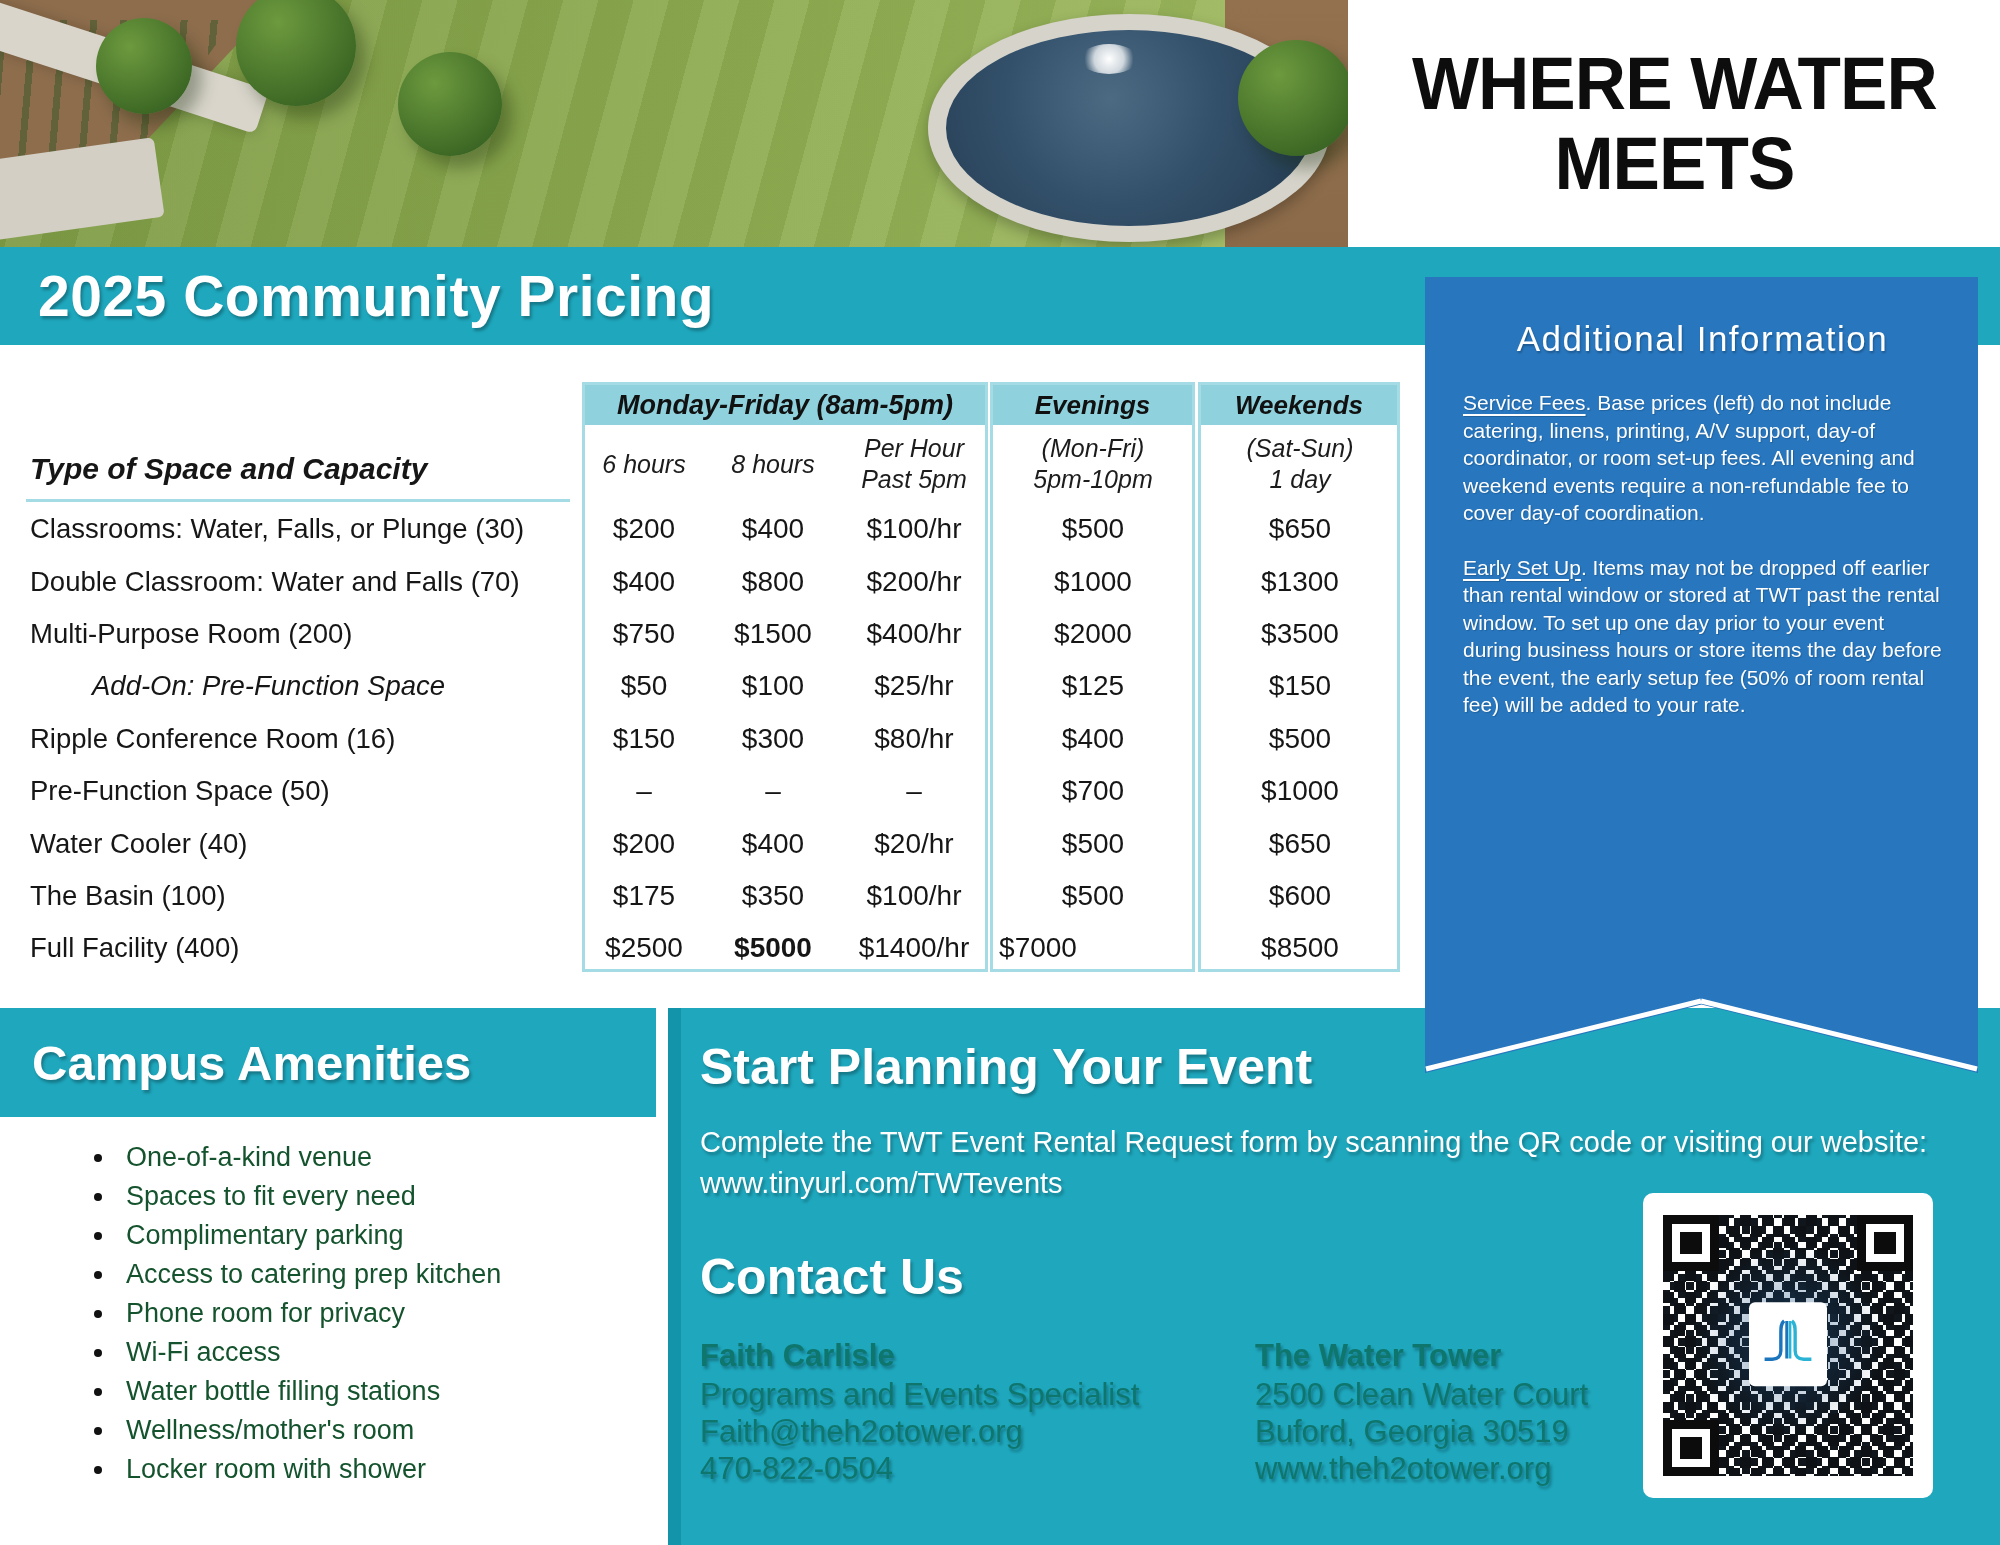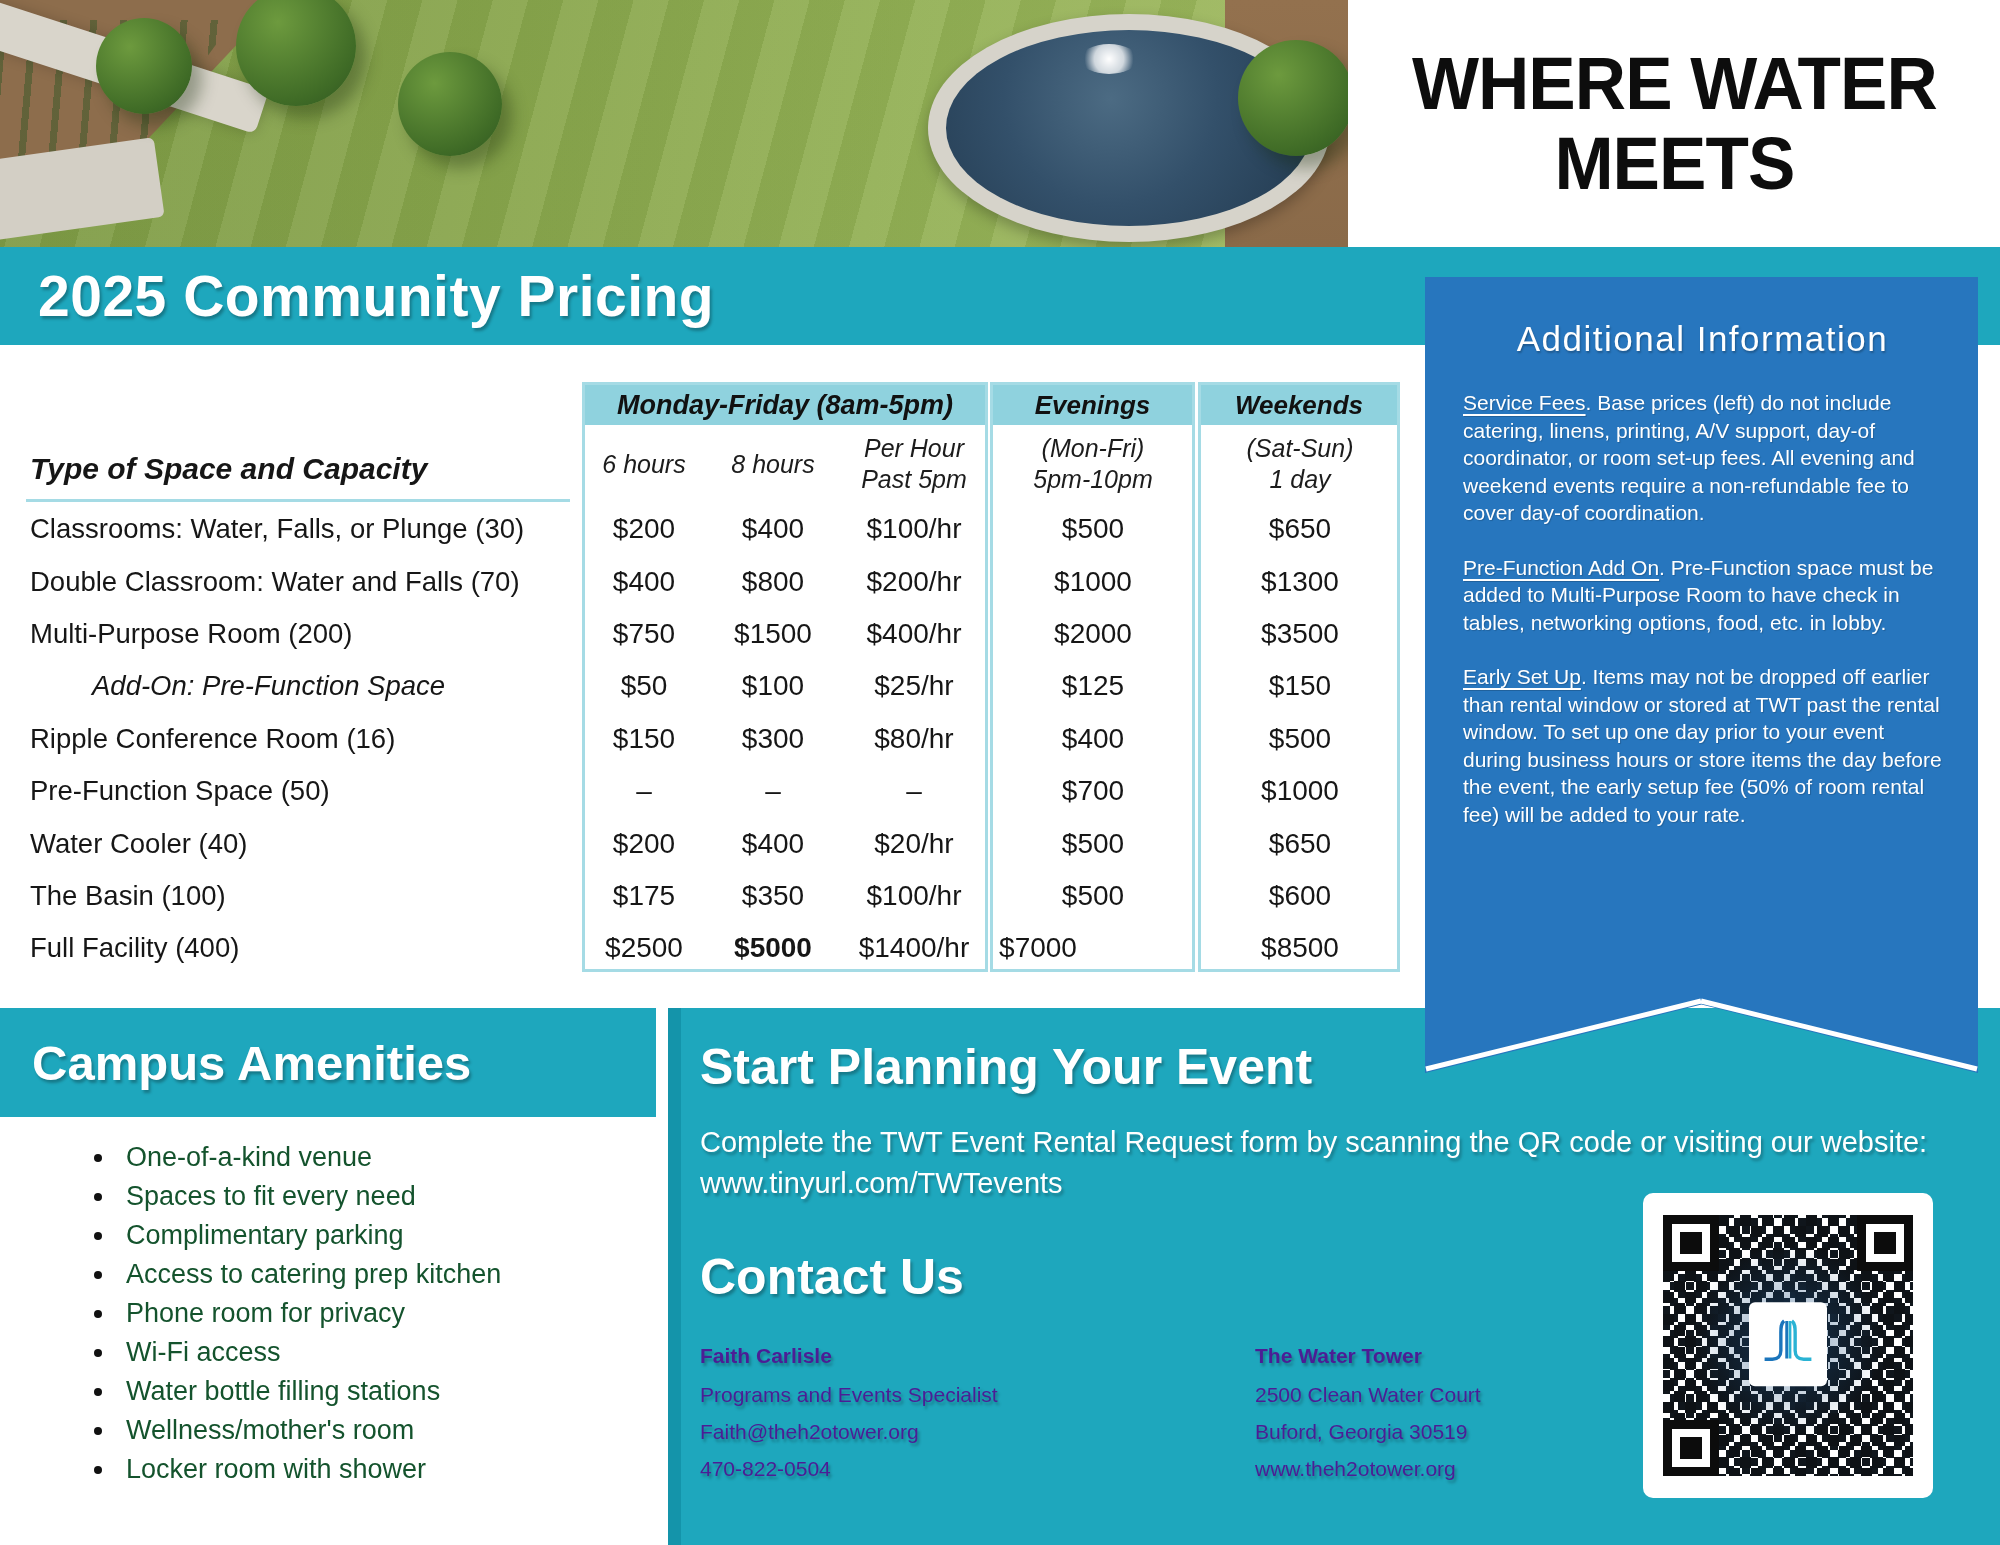--- a/index.html
+++ b/index.html
@@ -81,21 +81,21 @@
   .amenities-title{color:#fff;font-size:49px;font-weight:bold;padding-left:32px;}
   .bottom-teal{left:668px;top:1008px;width:1332px;height:537px;background:#1EA7BD;}
   .bottom-teal::before{content:"";position:absolute;left:0;top:0;width:13px;height:100%;background:#1494AA;}
   #amenities-list{left:88px;top:1138px;width:560px;list-style:none;margin:0;padding:0;}
   #amenities-list li{position:relative;font-size:27px;line-height:39px;padding-left:38px;color:#14532d;}
   #amenities-list li::before{content:"";position:absolute;left:6px;top:16px;width:8px;height:8px;
     border-radius:50%;background:#111;}
   .planning-title{left:700px;top:1038px;color:#fff;font-size:50px;font-weight:bold;z-index:6;}
   .planning-body{left:700px;top:1122px;width:1258px;color:#fff;font-size:29px;line-height:41px;z-index:6;}
   .contact-title{left:700px;top:1248px;color:#fff;font-size:50px;font-weight:bold;z-index:6;}
-  .contact-col{color:#4c1d95;font-size:21px;line-height:37px;z-index:6;}
+  .contact-col{color:#0f766e;font-size:31px;line-height:37px;z-index:6;}
   .contact-col .cname{font-weight:bold;line-height:40px;}
   .person-col{left:700px;top:1336px;}
   .org-col{left:1255px;top:1336px;}
 
   
   .qr-card{left:1643px;top:1193px;width:290px;height:305px;background:#fff;border-radius:10px;z-index:7;}
   .qr-inner{position:absolute;left:20px;top:22px;width:250px;height:261px;}
   .qr-pattern{position:absolute;inset:0;
     background:
       radial-gradient(circle at 50% 48%, rgba(27,77,126,0.55) 0%, rgba(27,77,126,0) 52%),
@@ -245,21 +245,20 @@
         <div class="t-val" style="left: 843px; width: 142px;">$1400/hr</div>
         <div class="t-val" style="left: 938px; width: 200px;">$7000</div>
         <div class="t-val" style="left: 1201px; width: 198px;">$8500</div>
       </div>
     </div>
 
   <div class="abs info-panel">
     <div class="info-title">Additional Information</div>
     <div id="info-paras">
         <div class="info-para"><span class="info-lead">Service Fees</span>. Base prices (left) do not include catering, linens, printing, A/V support, day-of coordinator, or room set-up fees. All evening and weekend events require a non-refundable fee to cover day-of coordination.</div>
-        <div class="info-para"><span class="info-lead">Pre-Function Add On</span>. Pre-Function space must be added to Multi-Purpose Room to have check in tables, networking options, food, etc. in lobby.</div>
         <div class="info-para"><span class="info-lead">Early Set Up</span>. Items may not be dropped off earlier than rental window or stored at TWT past the rental window. To set up one day prior to your event during business hours or store items the day before the event, the early setup fee (50% of room rental fee) will be added to your rate.</div>
       </div>
     <svg class="notch-svg" viewBox="0 0 553 80">
       <line x1="1" y1="76" x2="276" y2="8" stroke="#ffffff" stroke-width="5"></line>
       <line x1="276" y1="8" x2="552" y2="76" stroke="#ffffff" stroke-width="5"></line>
     </svg>
   </div>
 
   <div class="abs bottom-teal"></div>
   <div class="abs amenities-band">

